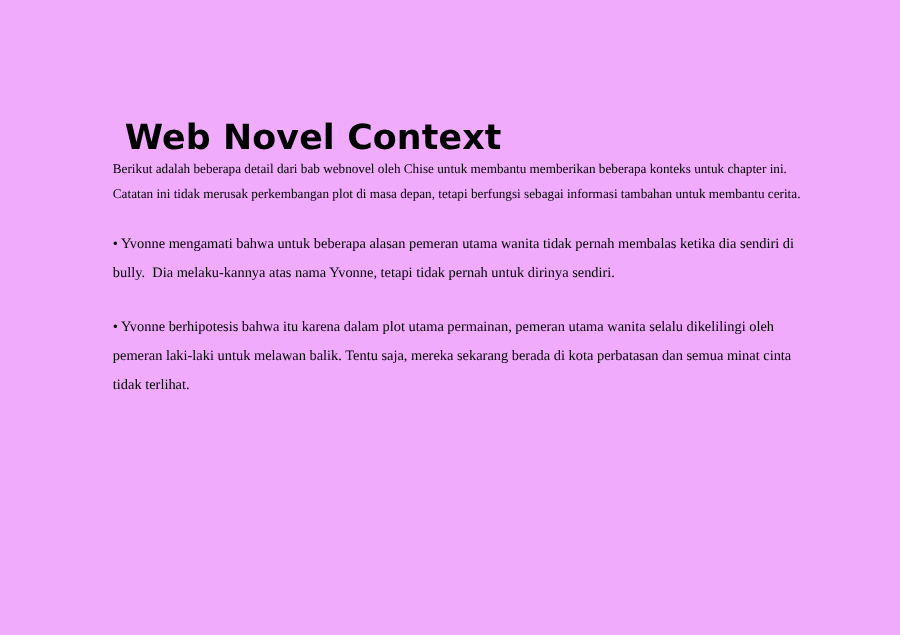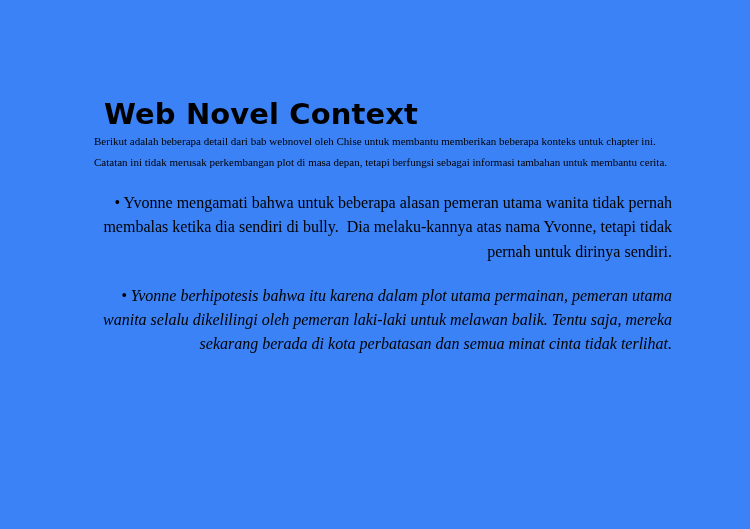--- a/index.html
+++ b/index.html
@@ -13,21 +13,21 @@
     font-family: "Liberation Serif", "DejaVu Serif", serif;
     color: #000000;
     overflow: hidden;
     position: relative;
     -webkit-font-smoothing: antialiased;
   }
 
   .page {
     position: absolute;
     inset: 0;
-    background: #3b82f6;
+    background: #f0abfc;
     padding-left: 36px;
   }
 
   
   .doc-title {
     position: absolute;
     left: 104px;
     top: 78px;
     font-family: "DejaVu Sans", "Liberation Sans", sans-serif;
     font-weight: bold;
@@ -53,29 +53,27 @@
     white-space: pre-wrap;
   }
 
   .para-intro {
     font-size: 11px;
     line-height: 21px;
     margin-bottom: 18px;
   }
 
   .para-bullet {
-    font-size: 16px;
+    font-size: 12px;
     line-height: 24.3px;
     margin-bottom: 20px;
-    text-align: right;
   }
 
   .para-bullet:last-child {
     margin-bottom: 16px;
-    font-style: italic;
   }
 </style>
 </head>
 <body>
 
 <div class="page">
 
   <h1 class="doc-title">Web Novel Context</h1>
 
   <div class="body-block">

